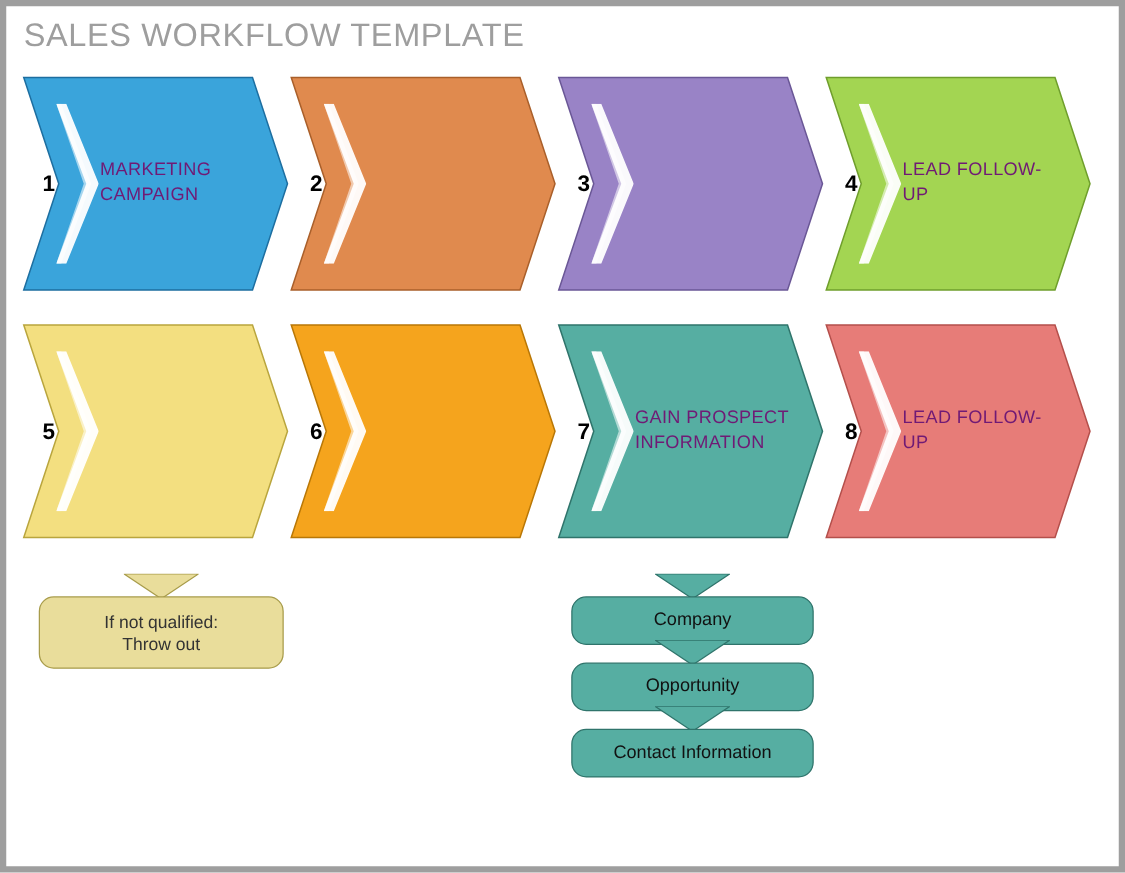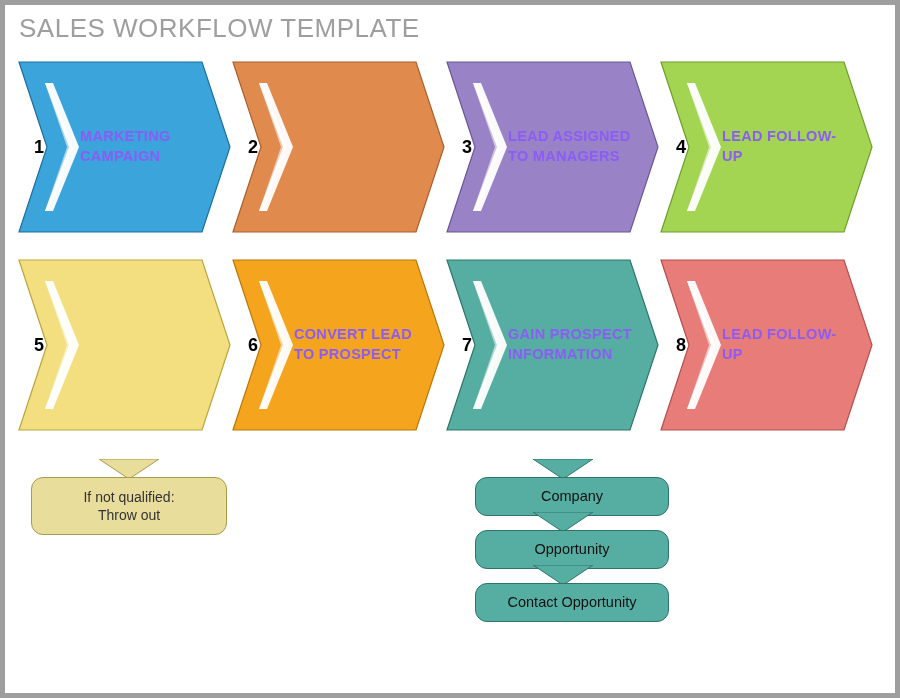--- a/index.html
+++ b/index.html
@@ -54,22 +54,22 @@
   }
   .step-num {
     font-size: 18px;
     font-weight: 700;
     color: #000;
     margin-right: 36px;
     margin-left: 3px;
   }
   .step-label {
     font-size: 14.5px;
-    font-weight: 700;
-    color: #8b5cf6;
+    font-weight: 400;
+    color: #701a75;
     line-height: 1.35;
     max-width: 125px;
     letter-spacing: 0.3px;
   }
   .inner-chevron {
     position: absolute;
     left: 26px;
     top: 50%;
     transform: translateY(-50%);
     z-index: 2;
@@ -88,21 +88,21 @@
     min-width: 158px;
     width: 178px;
     padding: 10px 14px;
     border-radius: 12px;
     text-align: center;
     font-size: 14px;
     line-height: 1.3;
     border: 1px solid rgba(0,0,0,0.35);
   }
   .pill.yellow { background:#e9dd9b; border-color:#a89c4b; color:#333; width:196px; }
-  .pill.teal   { background:#56aea2; border-color:#2f746b; color:#111; width:194px; padding:9px 12px; font-size:14.5px;margin-left:18px; }
+  .pill.teal   { background:#56aea2; border-color:#2f746b; color:#111; width:194px; padding:9px 12px; font-size:14.5px; }
 
   
 </style>
 </head>
 <body>
 
 <div class="frame">
 
   <div class="title" data-bind="title">SALES WORKFLOW TEMPLATE</div>
 
@@ -136,21 +136,20 @@
         <div class="step">
           <svg class="arrow-svg" viewBox="0 0 211 170">
             <polygon points="0,0 183,0 211,85 183,170 0,170 28,85" fill="#9983c6" stroke="#6a5796" stroke-width="1.2"></polygon>
           </svg>
           <svg class="inner-chevron" width="34" height="128" viewBox="0 0 34 128">
             <polygon points="0,0 8,0 34,64 8,128 0,128 24,64" fill="rgba(255,255,255,0.95)"></polygon>
             <polygon points="0,0 4,0 28,64 4,128 0,128 22,64" fill="rgba(255,255,255,0.55)"></polygon>
           </svg>
           <div class="step-content">
             <div class="step-num" data-bind="steps.2.num">3</div>
-            <div class="step-label" data-bind="steps.2.label">LEAD ASSIGNED TO MANAGERS</div>
           </div>
         </div>
         <div class="step">
           <svg class="arrow-svg" viewBox="0 0 211 170">
             <polygon points="0,0 183,0 211,85 183,170 0,170 28,85" fill="#a3d552" stroke="#6f9e2c" stroke-width="1.2"></polygon>
           </svg>
           <svg class="inner-chevron" width="34" height="128" viewBox="0 0 34 128">
             <polygon points="0,0 8,0 34,64 8,128 0,128 24,64" fill="rgba(255,255,255,0.95)"></polygon>
             <polygon points="0,0 4,0 28,64 4,128 0,128 22,64" fill="rgba(255,255,255,0.55)"></polygon>
           </svg>
@@ -176,21 +175,20 @@
         <div class="step">
           <svg class="arrow-svg" viewBox="0 0 211 170">
             <polygon points="0,0 183,0 211,85 183,170 0,170 28,85" fill="#f5a41d" stroke="#b97706" stroke-width="1.2"></polygon>
           </svg>
           <svg class="inner-chevron" width="34" height="128" viewBox="0 0 34 128">
             <polygon points="0,0 8,0 34,64 8,128 0,128 24,64" fill="rgba(255,255,255,0.95)"></polygon>
             <polygon points="0,0 4,0 28,64 4,128 0,128 22,64" fill="rgba(255,255,255,0.55)"></polygon>
           </svg>
           <div class="step-content">
             <div class="step-num" data-bind="steps.5.num">6</div>
-            <div class="step-label" data-bind="steps.5.label">CONVERT LEAD TO PROSPECT</div>
           </div>
         </div>
         <div class="step">
           <svg class="arrow-svg" viewBox="0 0 211 170">
             <polygon points="0,0 183,0 211,85 183,170 0,170 28,85" fill="#56aea2" stroke="#2f746b" stroke-width="1.2"></polygon>
           </svg>
           <svg class="inner-chevron" width="34" height="128" viewBox="0 0 34 128">
             <polygon points="0,0 8,0 34,64 8,128 0,128 24,64" fill="rgba(255,255,255,0.95)"></polygon>
             <polygon points="0,0 4,0 28,64 4,128 0,128 22,64" fill="rgba(255,255,255,0.55)"></polygon>
           </svg>
@@ -228,16 +226,16 @@
       <polygon points="0,0 60,0 30,20" fill="#56aea2" stroke="#2f746b" stroke-width="1"></polygon>
     </svg>
     <div class="pill teal" data-bind="callouts.step7.0.label">Company</div>
     <svg class="mini-chevron" width="60" height="22" viewBox="0 0 60 22">
       <polygon points="0,0 60,0 30,20" fill="#56aea2" stroke="#2f746b" stroke-width="1"></polygon>
     </svg>
     <div class="pill teal" data-bind="callouts.step7.1.label">Opportunity</div>
     <svg class="mini-chevron" width="60" height="22" viewBox="0 0 60 22">
       <polygon points="0,0 60,0 30,20" fill="#56aea2" stroke="#2f746b" stroke-width="1"></polygon>
     </svg>
-    <div class="pill teal" data-bind="callouts.step7.2.label">Contact Opportunity</div>
+    <div class="pill teal" data-bind="callouts.step7.2.label">Contact Information</div>
   </div>
 
 </div>
 
 </body></html>

